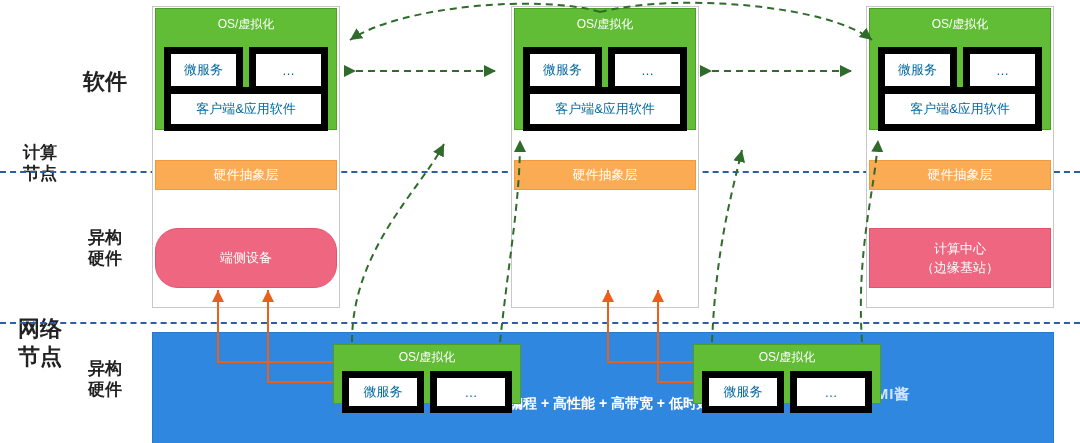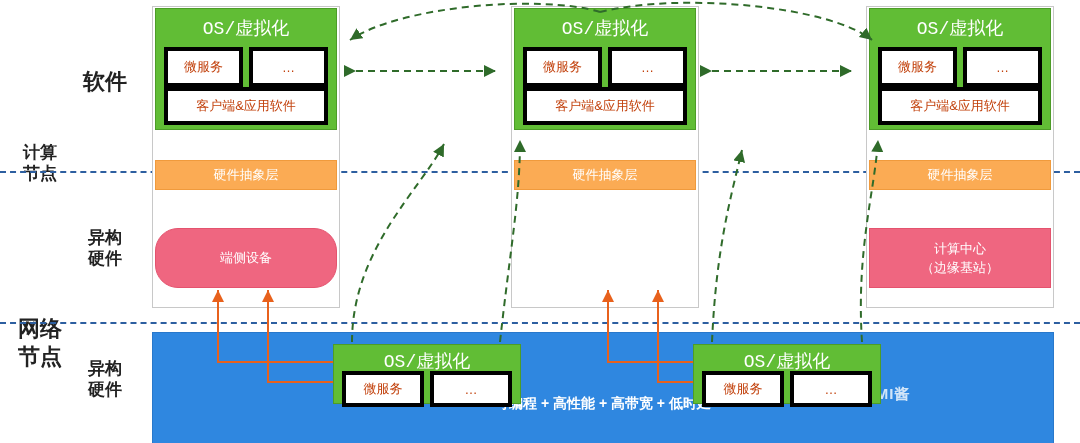--- a/index.html
+++ b/index.html
@@ -1,23 +1,23 @@
 <!DOCTYPE html>
 <html><head>
 <meta charset="utf-8">
 <style>
   html,body{margin:0;padding:0;}
   body{width:1080px;height:443px;background:#ffffff;font-family:"Liberation Sans","DejaVu Sans",sans-serif;overflow:hidden;position:relative;}
   #root{position:relative;width:1080px;height:443px;}
   .lbl{position:absolute;font-weight:bold;color:#222;text-align:center;line-height:1.25;}
   .col-node{position:absolute;border:1px solid #c8c8c8;background:#fff;}
   .green-box{position:absolute;background:#61bd35;border:1px solid #4d9c28;}
-  .green-title{color:#fff;font-size:18px;text-align:center;font-weight:normal;padding-top:7px;font-family:Liberation Mono, monospace;}
+  .green-title{color:#fff;font-size:12px;text-align:center;font-weight:normal;padding-top:7px;}
   .inner-row{position:absolute;display:flex;gap:6px;left:8px;right:8px;}
-  .white-cell{background:#fff;border:4px solid #000000;font-size:13px;color:#c2410c;text-align:center;display:flex;align-items:center;justify-content:center;}
+  .white-cell{background:#fff;border:7px solid #000000;font-size:13px;color:#0369a1;text-align:center;display:flex;align-items:center;justify-content:center;}
   .orange-box{position:absolute;background:#fbab54;border:1px solid #f09a3c;color:#fff;font-size:13px;display:flex;align-items:center;justify-content:center;}
   .pink-box{position:absolute;background:#ef6680;border:1px solid #e4536e;color:#fff;font-size:13px;display:flex;flex-direction:column;align-items:center;justify-content:center;line-height:1.5;}
   .blue-band{position:absolute;background:#2f87e0;border:1px solid #2878cb;}
   .blue-caption{position:absolute;color:#fff;font-size:14px;font-weight:bold;text-align:center;width:100%;}
   .dash-h{position:absolute;border-top:2px dashed #2d5fa0;}
   svg.overlay{position:absolute;left:0;top:0;width:1080px;height:443px;pointer-events:none;}
   .wm{position:absolute;color:rgba(255,255,255,.78);font-size:15px;font-weight:bold;letter-spacing:1px;}
   .wm2{position:absolute;color:rgba(120,120,120,.55);font-size:15px;font-weight:bold;}
 </style>
 </head>

